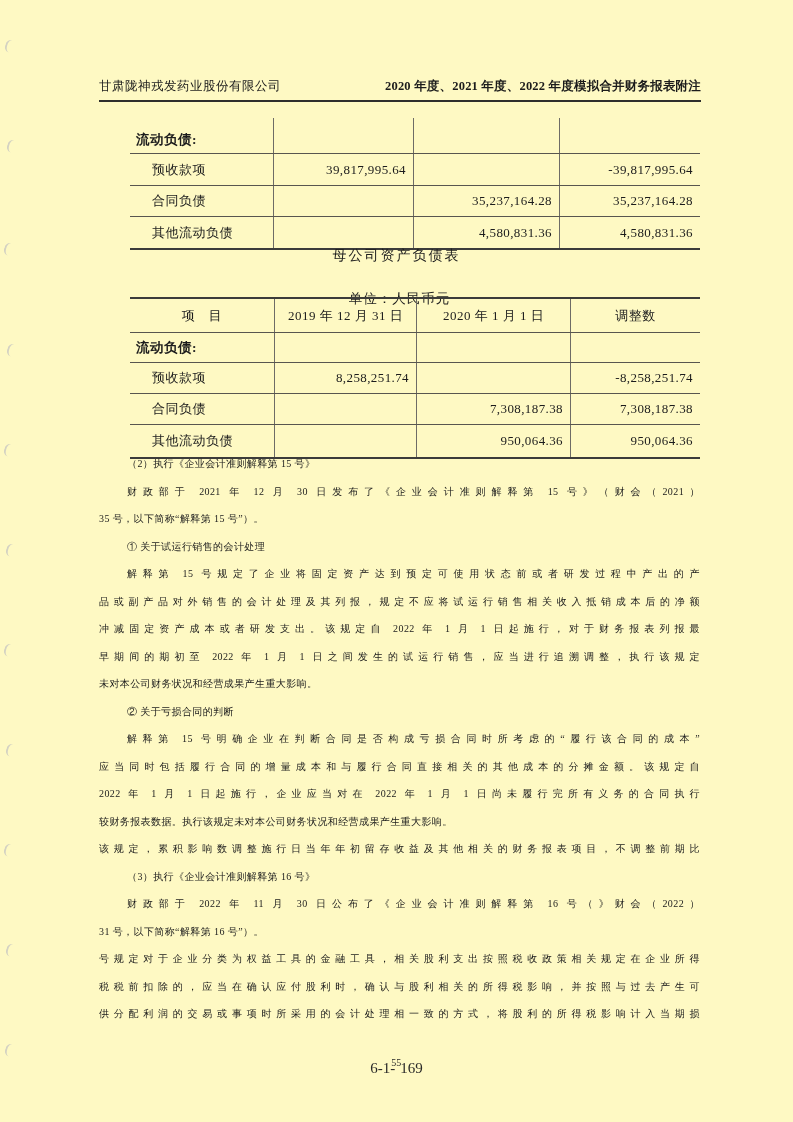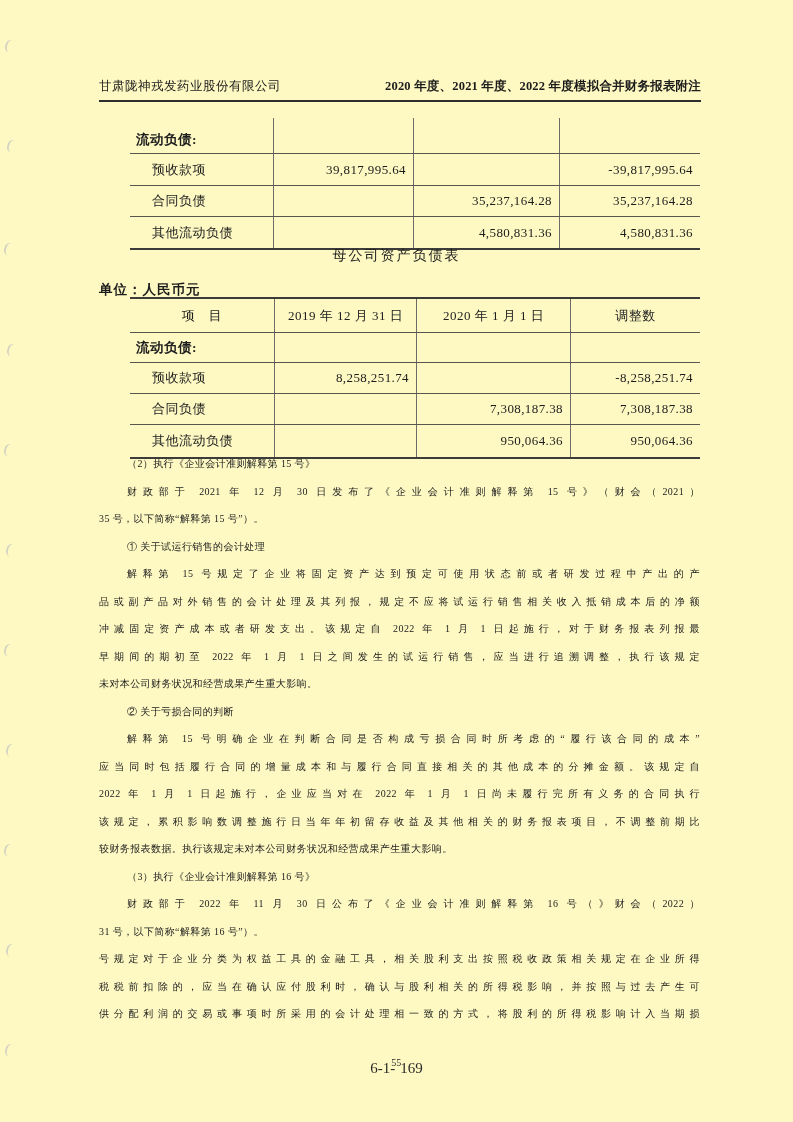--- a/index.html
+++ b/index.html
@@ -28,22 +28,22 @@
   .lab{padding-left:22px;letter-spacing:.5px;}
   .grp{padding-left:6px;font-weight:bold;font-size:13.5px;letter-spacing:.5px;}
   .num{justify-content:flex-end;padding-right:7px;letter-spacing:.4px;padding-left:28px;}
   .th{justify-content:center;letter-spacing:.5px;}
   .h35{height:35px;} .h33{height:33px;} .h32{height:32px;}
   .h31{height:31px;} .h30{height:30px;} .h29{height:29px;}
   .padtop .tcell{padding-top:9px;}
   
   .ttl{position:absolute;top:247px;left:0;width:793px;text-align:center;
        font-size:14px;letter-spacing:2px;}
-  .unit{position:absolute;top:281px;left:99px;width:601px;text-align:left;
-        font-size:13.5px;letter-spacing:1px;font-weight:bold;}
+  .unit{position:absolute;top:290px;left:99px;width:601px;text-align:center;
+        font-size:13.5px;letter-spacing:1px;}
   
   .body{position:absolute;top:450px;left:99px;width:601px;
         font-size:10px;line-height:27.5px;}
   .line{height:27.5px;overflow:hidden;text-align:left;letter-spacing:.4px;}
   .ind{text-indent:28px;}
   .jf{text-align:justify;text-align-last:justify;}
   
   .pnum{position:absolute;top:1057px;left:0;width:793px;text-align:center;
         font-size:15px;color:#2a2a28;}
   .pnum sup{font-size:10px;vertical-align:7px;margin:0 -1px 0 -4px;}
@@ -144,22 +144,22 @@
     <div class="line ind">① 关于试运行销售的会计处理</div>
     <div class="line ind jf">解释第 15 号规定了企业将固定资产达到预定可使用状态前或者研发过程中产出的产</div>
     <div class="line jf">品或副产品对外销售的会计处理及其列报，规定不应将试运行销售相关收入抵销成本后的净额</div>
     <div class="line jf">冲减固定资产成本或者研发支出。该规定自 2022 年 1 月 1 日起施行，对于财务报表列报最</div>
     <div class="line jf">早期间的期初至 2022 年 1 月 1 日之间发生的试运行销售，应当进行追溯调整，执行该规定</div>
     <div class="line">未对本公司财务状况和经营成果产生重大影响。</div>
     <div class="line ind">② 关于亏损合同的判断</div>
     <div class="line ind jf">解释第 15 号明确企业在判断合同是否构成亏损合同时所考虑的“履行该合同的成本”</div>
     <div class="line jf">应当同时包括履行合同的增量成本和与履行合同直接相关的其他成本的分摊金额。该规定自</div>
     <div class="line jf">2022 年 1 月 1 日起施行，企业应当对在 2022 年 1 月 1 日尚未履行完所有义务的合同执行</div>
+    <div class="line">较财务报表数据。执行该规定未对本公司财务状况和经营成果产生重大影响。</div>
     <div class="line jf">该规定，累积影响数调整施行日当年年初留存收益及其他相关的财务报表项目，不调整前期比</div>
-    <div class="line">较财务报表数据。执行该规定未对本公司财务状况和经营成果产生重大影响。</div>
     <div class="line ind">（3）执行《企业会计准则解释第 16 号》</div>
     <div class="line ind jf">财政部于 2022 年 11 月 30 日公布了《企业会计准则解释第 16 号（》财会（2022）</div>
     <div class="line">31 号，以下简称“解释第 16 号”）。</div>
     <div class="line jf">号规定对于企业分类为权益工具的金融工具，相关股利支出按照税收政策相关规定在企业所得</div>
     <div class="line jf">税税前扣除的，应当在确认应付股利时，确认与股利相关的所得税影响，并按照与过去产生可</div>
     <div class="line jf">供分配利润的交易或事项时所采用的会计处理相一致的方式，将股利的所得税影响计入当期损</div>
   </div>
 
   <div class="pnum">
     <span>6-1-</span><sup>55</sup><span>169</span>

